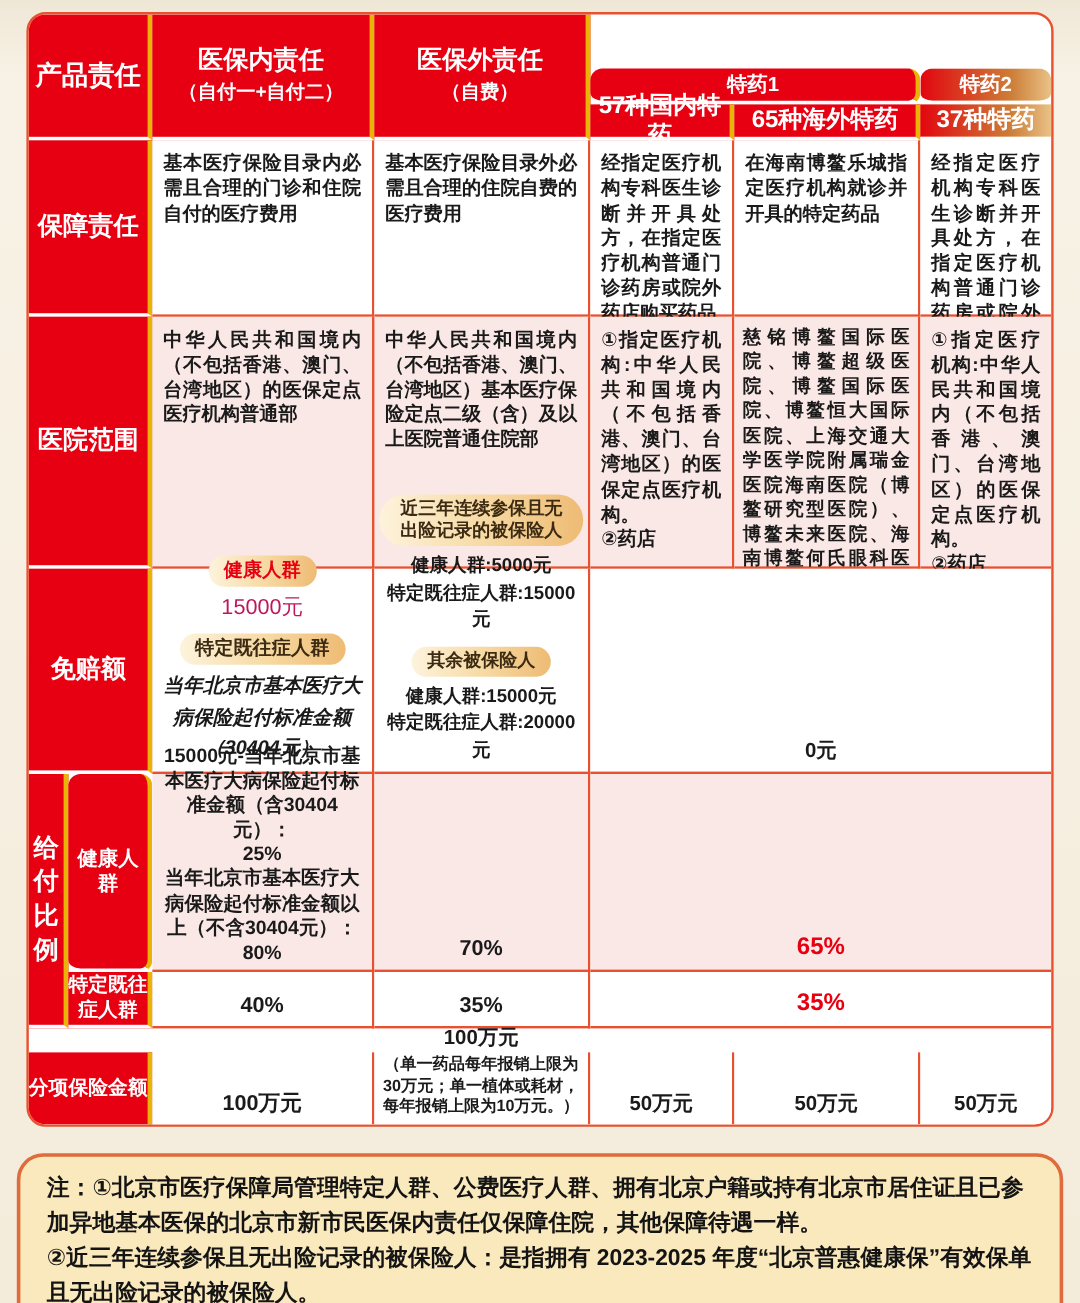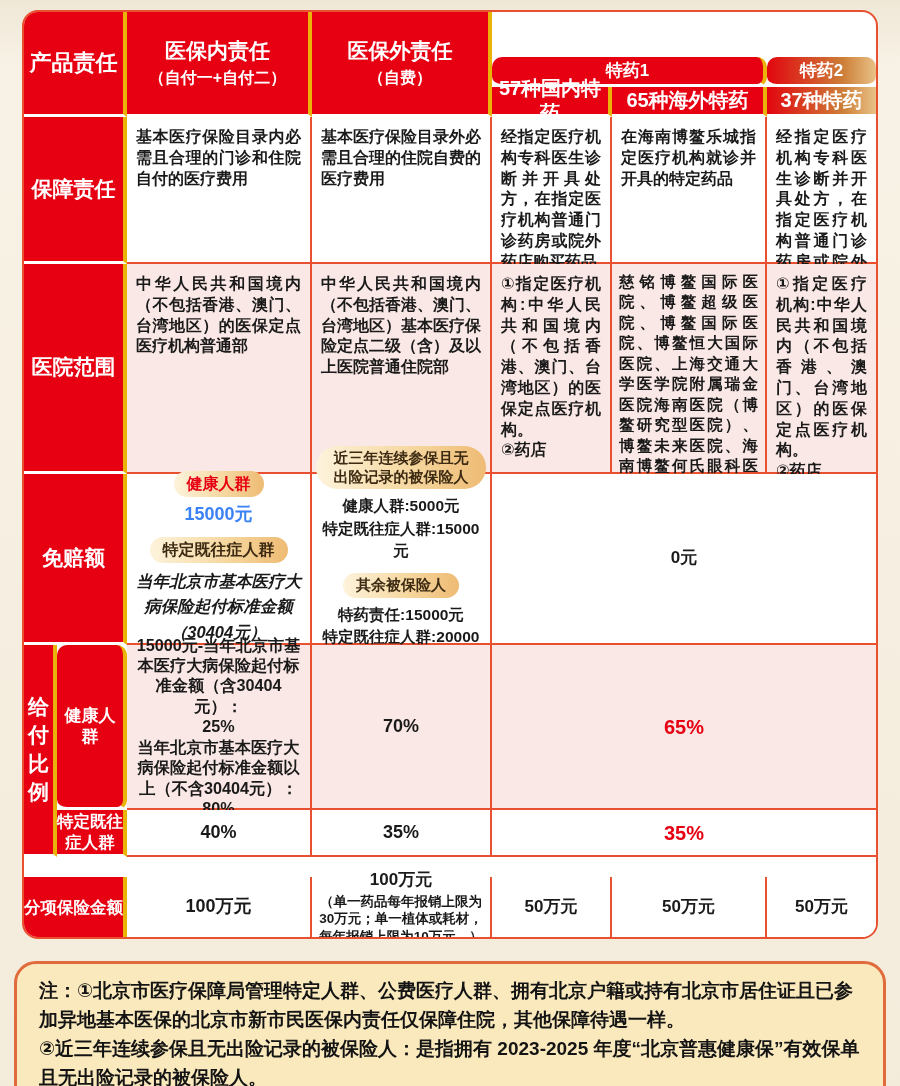--- a/index.html
+++ b/index.html
@@ -40,21 +40,21 @@
     font-weight: 600;
     font-size: 16px;
     line-height: 1.3;
   }
   .pink { background: #fae8e6; }
   .no-r { border-right: none; }
   .no-b { border-bottom: none; margin-top: 20px; }
   .cell-text { padding: 10px 9px; text-align: justify; }
   .cell-center {
     display: flex; flex-direction: column;
-    align-items: center; justify-content: center;
+    align-items: center; justify-content: flex-end;
     text-align: center; padding: 6px;
   }
   .pre { white-space: pre-line; }
   .fs22 { font-size: 22px; }
   .fs21 { font-size: 21px; }
   .fs20 { font-size: 20px; }
   .fs17 { font-size: 17px; border-radius: 10px; }
   .fs16 { font-size: 20px; }
   .sub { font-size: 16px; font-weight: 700; margin-top: 4px; }
   .vert { white-space: pre-line; font-size: 21px; line-height: 1.35; }
@@ -62,21 +62,21 @@
     display: inline-block;
     background: linear-gradient(90deg,#fdf3dc 0%, #f6d8a0 55%, #eebb74 100%);
     border-radius: 999px;
     padding: 3px 13px;
     font-size: 16px;
     font-weight: 700;
     color: #3c2a12;
     line-height: 1.25;
   }
   .badge.red-text { color: #e60012; }
-  .red-val { color: #3b82f6; font-weight: 700; }
+  .red-val { color: #be185d; font-weight: 400; }
   .big-pct { color: #e60012; font-weight: 700; font-size: 20px; }
   .gap6 { margin-top: 6px; }
   .gap10 { margin-top: 10px; }
   .small-note { font-size: 13.5px; line-height: 1.3; margin-top: 2px; }
   .payout-long { font-size: 16.2px; line-height: 1.26; padding: 4px 6px; }
   .hosp-small { font-size: 15.5px; line-height: 1.32; padding: 8px 7px; }
   .dedu-line { font-size: 15.5px; line-height: 1.45; }
   .footnote {
     width: 872px;
     margin: 22px auto 0;
@@ -149,21 +149,21 @@
     <span class="badge red-text">健康人群</span>
     <span class="red-val gap6" style="font-size:18px;">15000元</span>
     <span class="badge gap10">特定既往症人群</span>
     <span class="gap6" style="font-size:16.5px;line-height:1.55;font-style:italic;">当年北京市基本医疗大病保险起付标准金额（30404元）</span>
   </div>
   <div class="ccell cell-center" style="grid-column:4/5;grid-row:6/7;padding:6px 4px;">
     <span class="badge" style="max-width:170px;font-size:15px;">近三年连续参保且无出险记录的被保险人</span>
     <span class="dedu-line gap6">健康人群:5000元</span>
     <span class="dedu-line">特定既往症人群:15000元</span>
     <span class="badge gap10" style="font-size:15px;">其余被保险人</span>
-    <span class="dedu-line gap6">特药责任:15000元</span>
+    <span class="dedu-line gap6">健康人群:15000元</span>
     <span class="dedu-line">特定既往症人群:20000元</span>
   </div>
   <div class="ccell cell-center no-r" style="grid-column:5/8;grid-row:6/7;font-size:17px;">0元</div>
 
   <div class="hcell vert" style="grid-column:1/2;grid-row:7/9;">给
 付
 比
 例</div>
   <div class="hcell fs17" style="grid-column:2/3;grid-row:7/8;">
     <span>健康人群</span>

